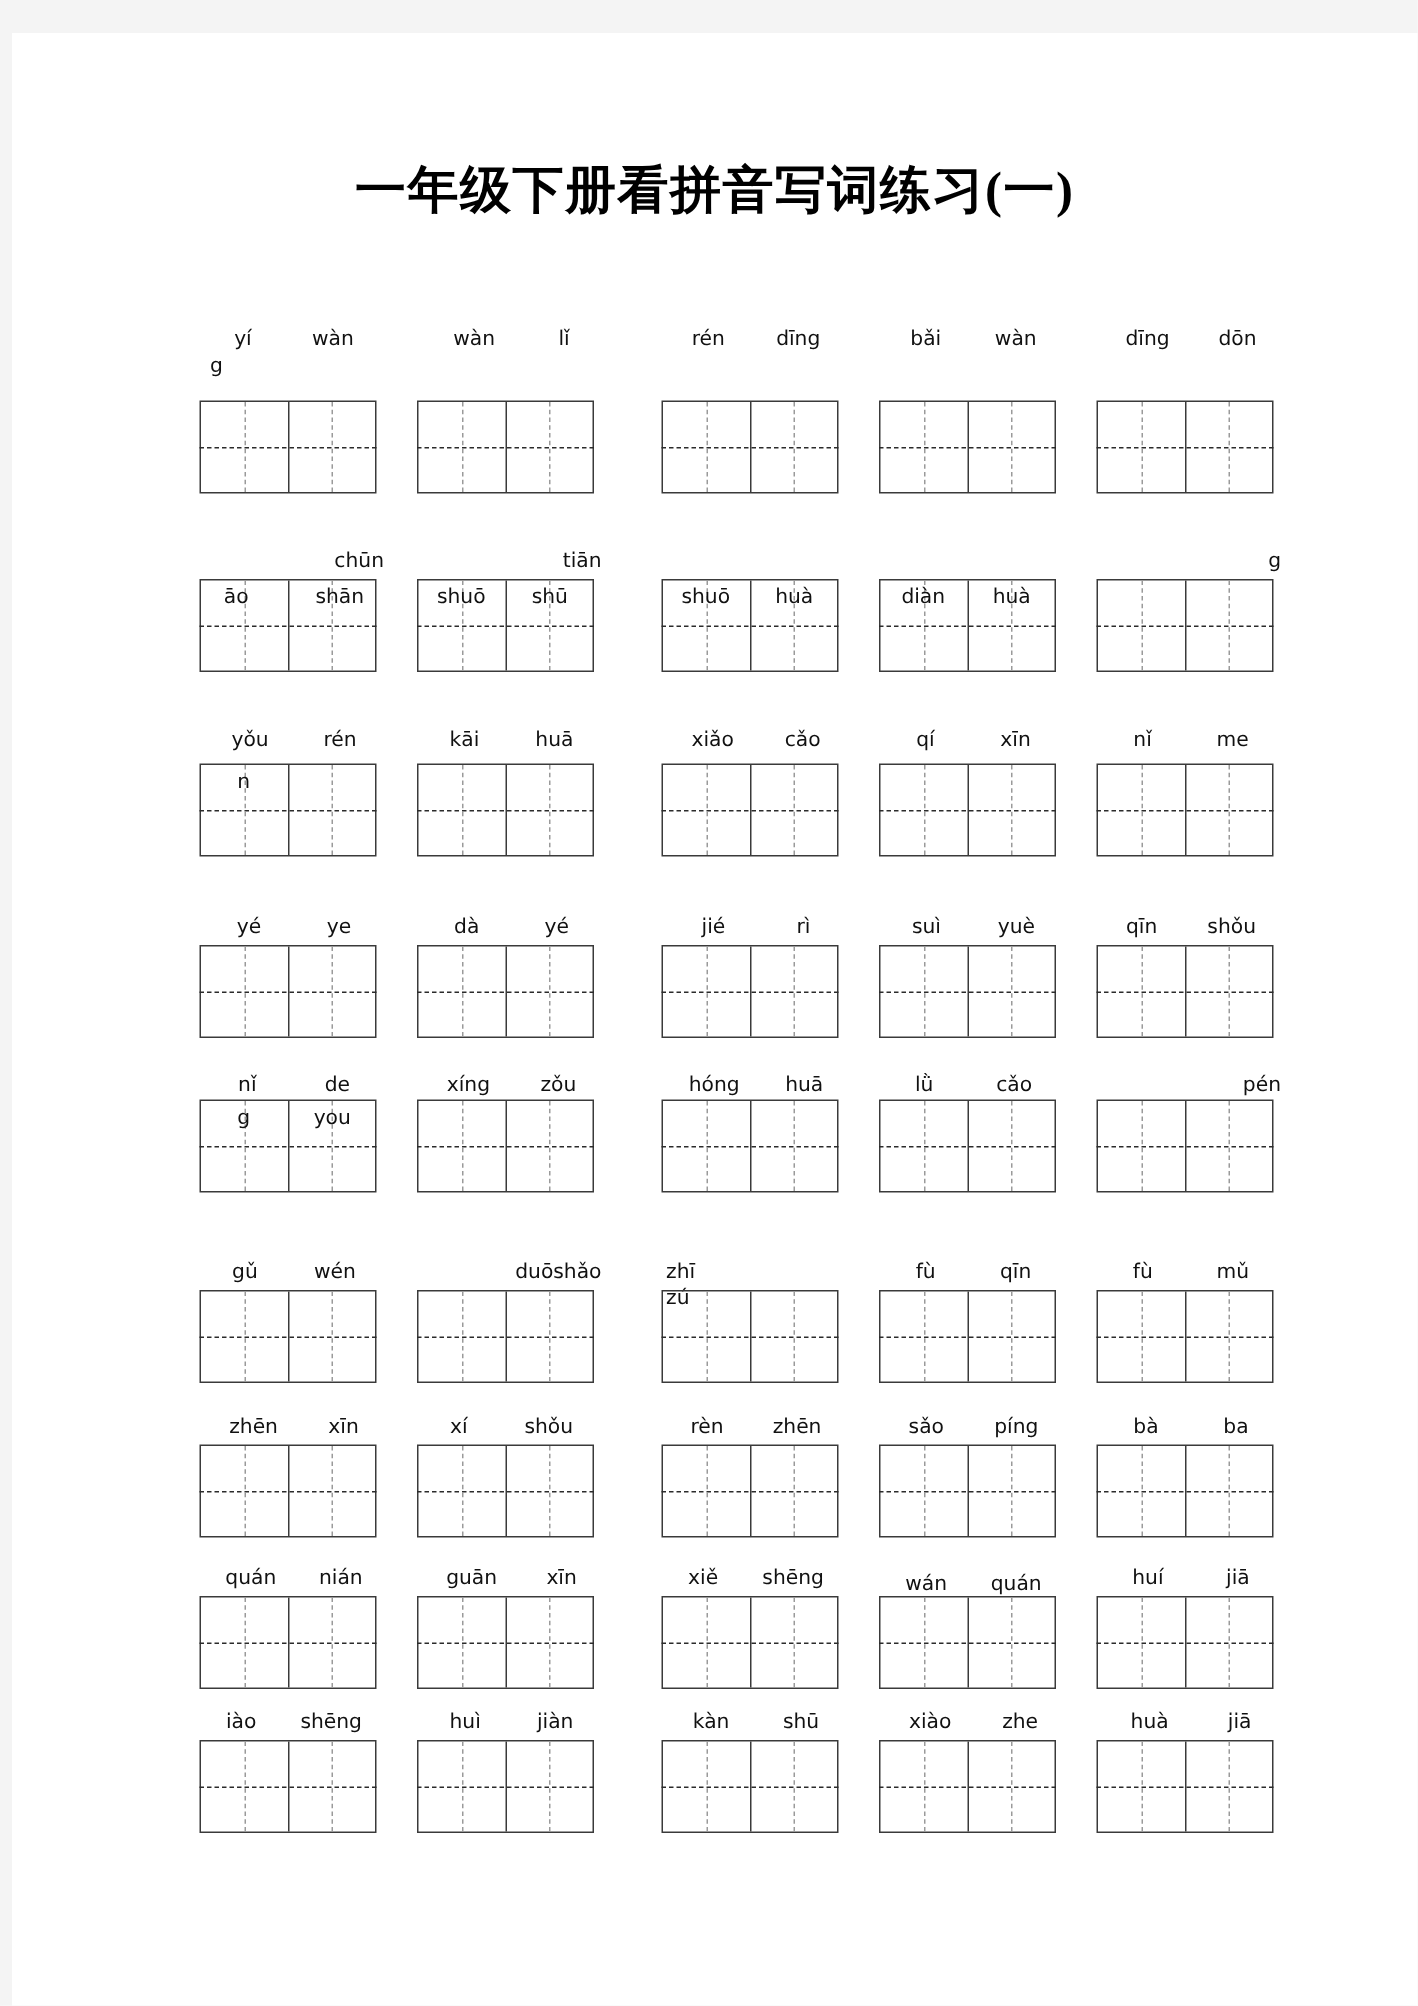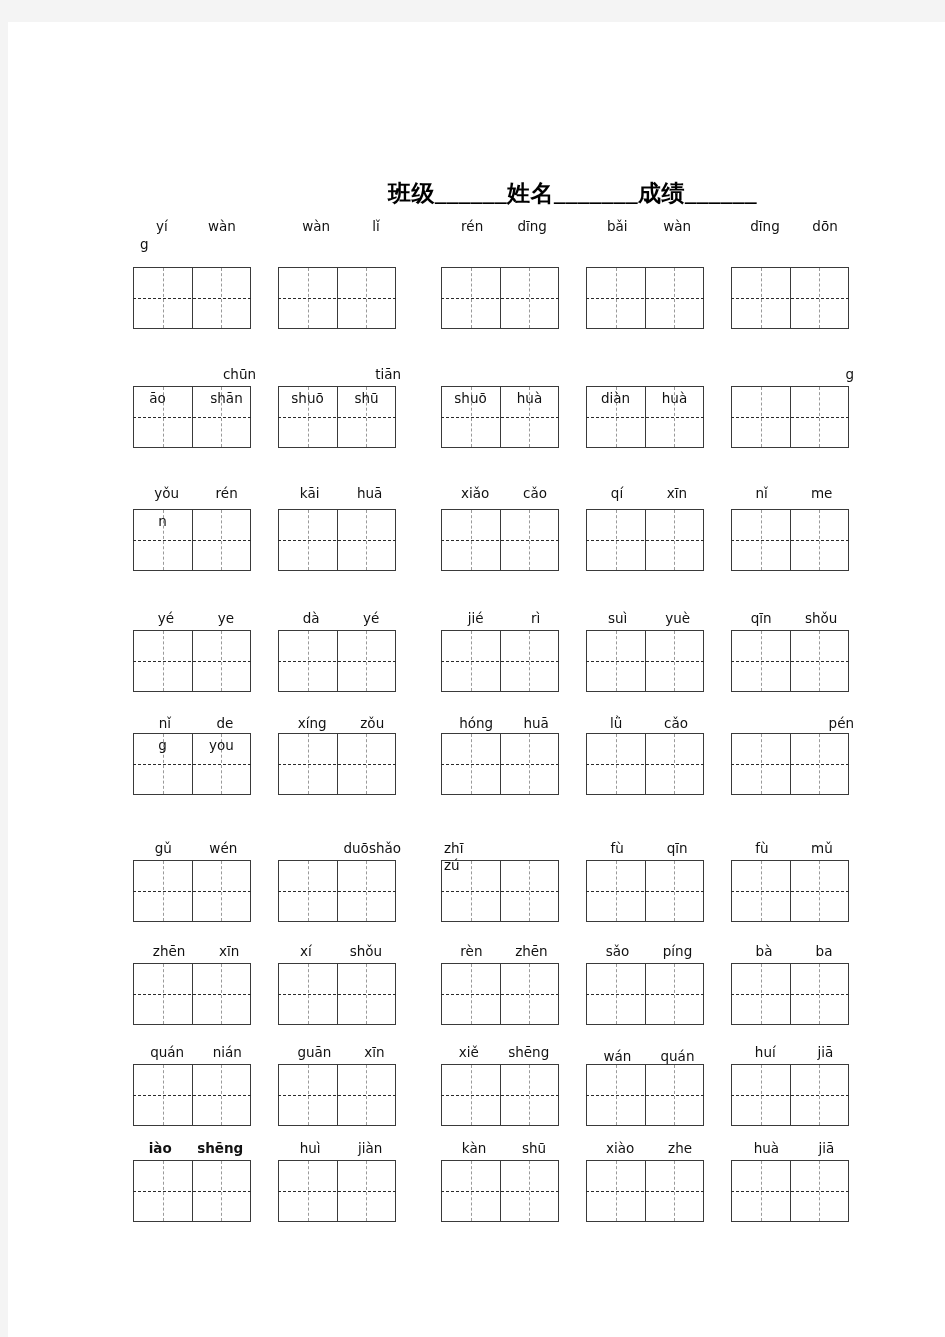--- a/index.html
+++ b/index.html
@@ -145,21 +145,21 @@
     width: 50%;
     text-align: center;
     display: inline-block;
   }
 </style>
 </head>
 <body>
 
 <div class="page">
 
-  <div class="subtitle">班级______姓名_______成绩______</div>
+  <div class="title">一年级下册看拼音写词练习(一)</div>
 
   <div class="grid" id="grid">
       <div class="py" style="left: 128px; top: 196px;">
         <span>yí</span>
         <span>wàn</span>
       </div>
       <div class="py-overflow" style="left: 132px; top: 214px;">g</div>
       <div class="box" style="left: 125px; top: 245px;">
         <div class="hmid"></div>
         <div class="vq q1"></div>
@@ -521,21 +521,21 @@
       </div>
       <div class="py" style="left: 726px; top: 1022px;">
         <span>huí</span>
         <span>jiā</span>
       </div>
       <div class="box" style="left: 723px; top: 1042px;">
         <div class="hmid"></div>
         <div class="vq q1"></div>
         <div class="vq q3"></div>
       </div>
-      <div class="py" style="left: 128px; top: 1118px; font-weight: bold;">
+      <div class="py" style="left: 128px; top: 1118px;">
         <span>iào</span>
         <span>shēng</span>
       </div>
       <div class="box" style="left: 125px; top: 1138px;">
         <div class="hmid"></div>
         <div class="vq q1"></div>
         <div class="vq q3"></div>
       </div>
       <div class="py" style="left: 273px; top: 1118px;">
         <span>huì</span>

